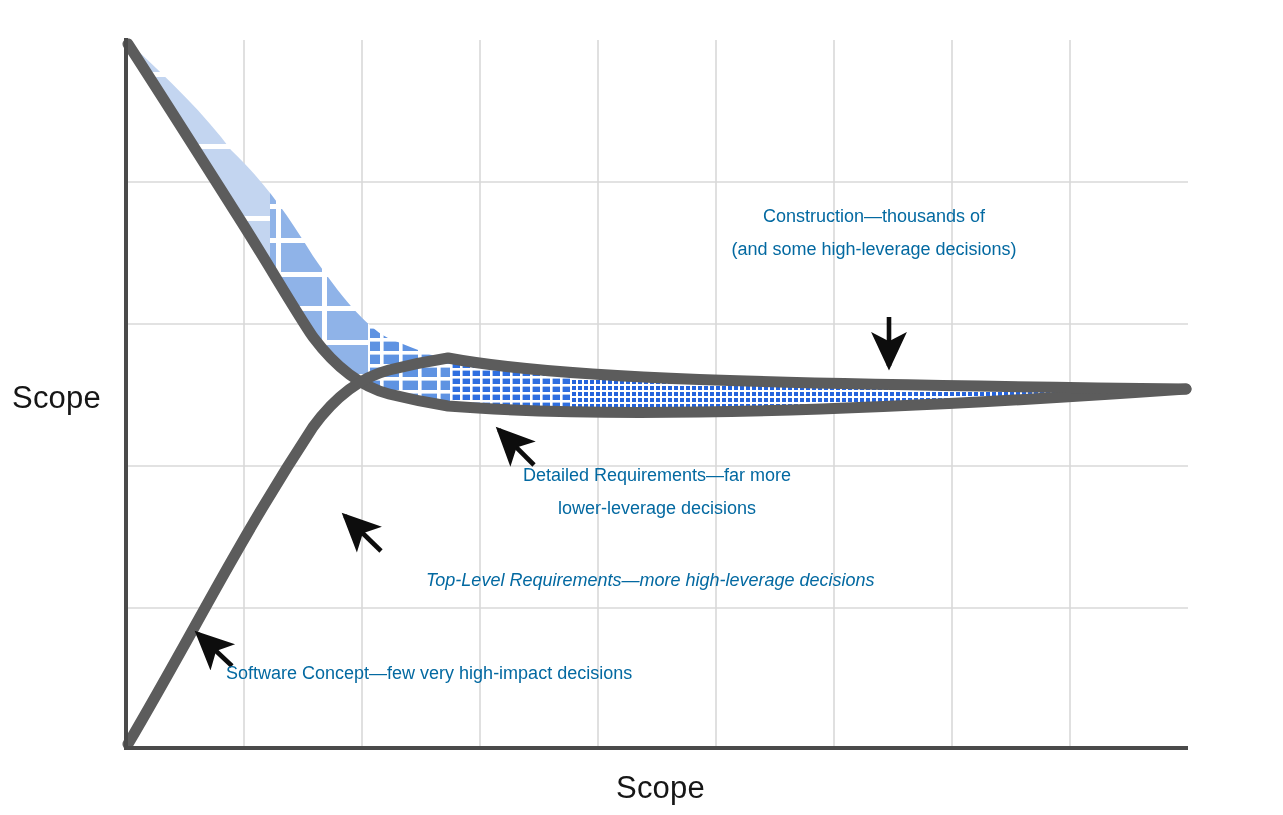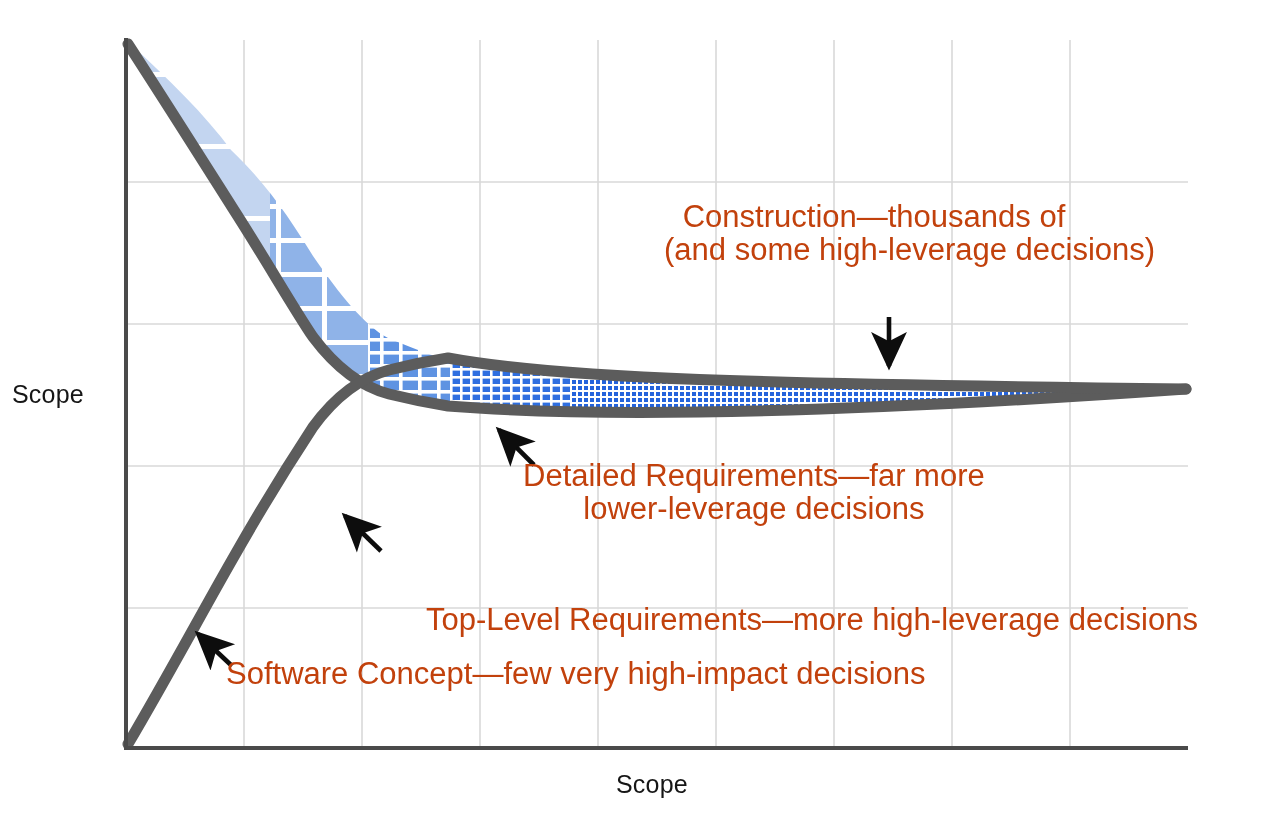--- a/index.html
+++ b/index.html
@@ -20,53 +20,54 @@
   #figure {
     position: absolute;
     left: 0; top: 0;
     width: 1283px;
     height: 815px;
   }
 
   
   .axis-caption {
     position: absolute;
-    font-size: 25px;
+    font-size: 31px;
     color: #161616;
     letter-spacing: 0.2px;
     white-space: nowrap;
   }
   #scope-label { left: 12px; top: 380px; }
   #time-label  { left: 616px; top: 770px; }
 
   
   .annotation {
     position: absolute;
-    font-size: 31px;
+    font-size: 18px;
     line-height: 33px;
-    color: #c2410c;
+    color: #0369a1;
     white-space: nowrap;
   }
   .annotation .ln { display: block; }
 
   #ann-construction {
     left: 664px;
     top: 200px;
     text-align: center;
     width: 420px;
   }
   #ann-detailed {
     left: 523px;
     top: 459px;
     text-align: center;
   }
   #ann-toplevel {
     left: 426px;
-    top: 603px;
+    top: 564px;
     text-align: right;
+    font-style: italic;
   }
   #ann-concept {
     left: 226px;
     top: 657px;
     text-align: left;
   }
 
   svg { display: block; }
 </style>
 </head>

